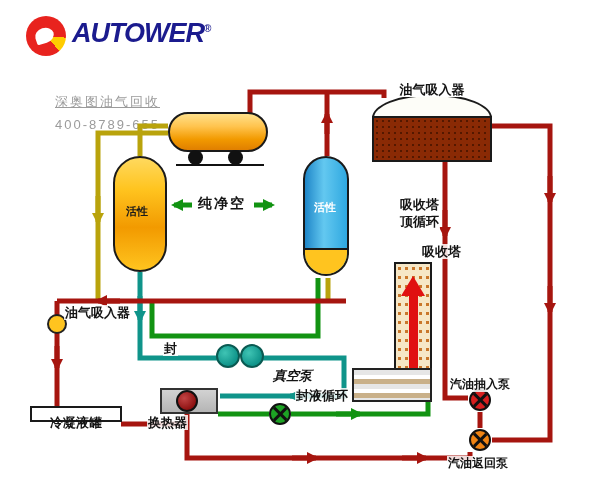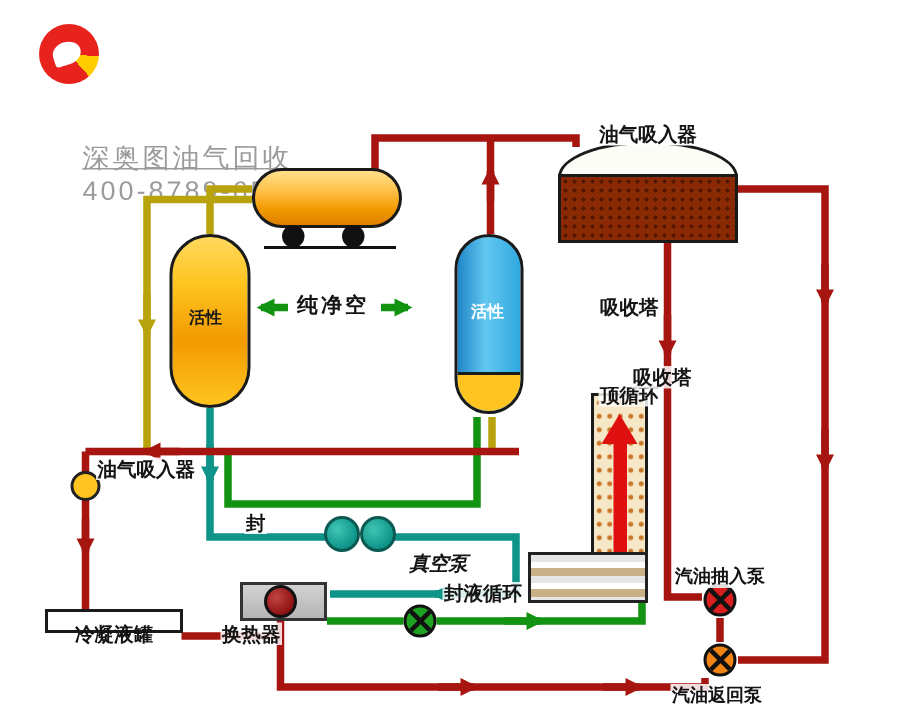--- a/index.html
+++ b/index.html
@@ -15,21 +15,21 @@
     background:conic-gradient(from 210deg, var(--logo-red) 0 68%, var(--logo-yellow) 68% 80%, var(--logo-red) 80% 100%);}
   #logo-icon::after{content:"";position:absolute;left:9px;top:12px;width:19px;height:15px;
     background:#fff;border-radius:50% 50% 50% 12%;transform:rotate(-18deg);}
   #logo-brand{position:absolute;left:72px;top:18px;font-size:27px;font-weight:bold;font-style:italic;
     color:var(--logo-blue);letter-spacing:-1px;}
   #logo-reg{font-size:10px;vertical-align:super;font-style:normal;}
   #logo-sub{position:absolute;left:80px;top:50px;font-size:16px;font-weight:bold;
     color:var(--logo-blue);letter-spacing:9px;}
 
   
-  .wm{position:absolute;color:var(--watermark-gray);font-size:18px;letter-spacing:2px;}
+  .wm{position:absolute;color:var(--watermark-gray);font-size:13px;letter-spacing:2px;}
   #wm1{left:55px;top:93px;text-decoration:underline;}
   #wm2{left:55px;top:117px;}
 
   
   #pipes{position:absolute;left:0;top:0;}
   #pipes path{fill:none;stroke-width:5;stroke-linejoin:miter;}
   .p-red path{stroke:var(--pipe-red);}
   .p-green path{stroke:var(--pipe-green);stroke-width:4;}
   .p-teal path{stroke:var(--pipe-teal);stroke-width:4;}
   .p-yellow path{stroke:var(--pipe-yellow);stroke-width:4;}
@@ -206,25 +206,26 @@
   <div class="vpump" style="left:240px;top:344px;"></div>
 
   <div id="pump-green" class="pump"></div>
   <div id="pump-red" class="pump"></div>
   <div id="pump-orange" class="pump"></div>
 
   <div id="suction-ball"></div>
 
   <div class="lbl" style="left:197px;top:196px;font-size:14px;letter-spacing:2px;">纯净空</div>
   <div class="lbl" style="left:399px;top:197px;">吸收塔</div>
-  <div class="lbl" style="left:399px;top:214px;margin-top:42px;">顶循环</div>
+  <div class="lbl" style="left:399px;top:214px;">顶循环</div>
   <div class="lbl" style="left:421px;top:244px;">吸收塔</div>
   <div class="lbl" style="left:64px;top:305px;">油气吸入器</div>
   <div class="lbl" style="left:163px;top:341px;">封</div>
   <div class="lbl" style="left:272px;top:368px;font-style:italic;">真空泵</div>
   <div class="lbl" style="left:147px;top:371px;margin-top:44px;">换热器</div>
   <div class="lbl" style="left:295px;top:388px;">封液循环</div>
   <div class="lbl small" style="left:449px;top:377px;">汽油抽入泵</div>
   <div class="lbl small" style="left:447px;top:456px;">汽油返回泵</div>
 
   <div id="logo-icon"></div>
+  <div id="logo-brand"><span>AUTOWER</span><span id="logo-reg">®</span></div>
 
 </div>
 
 </body></html>

